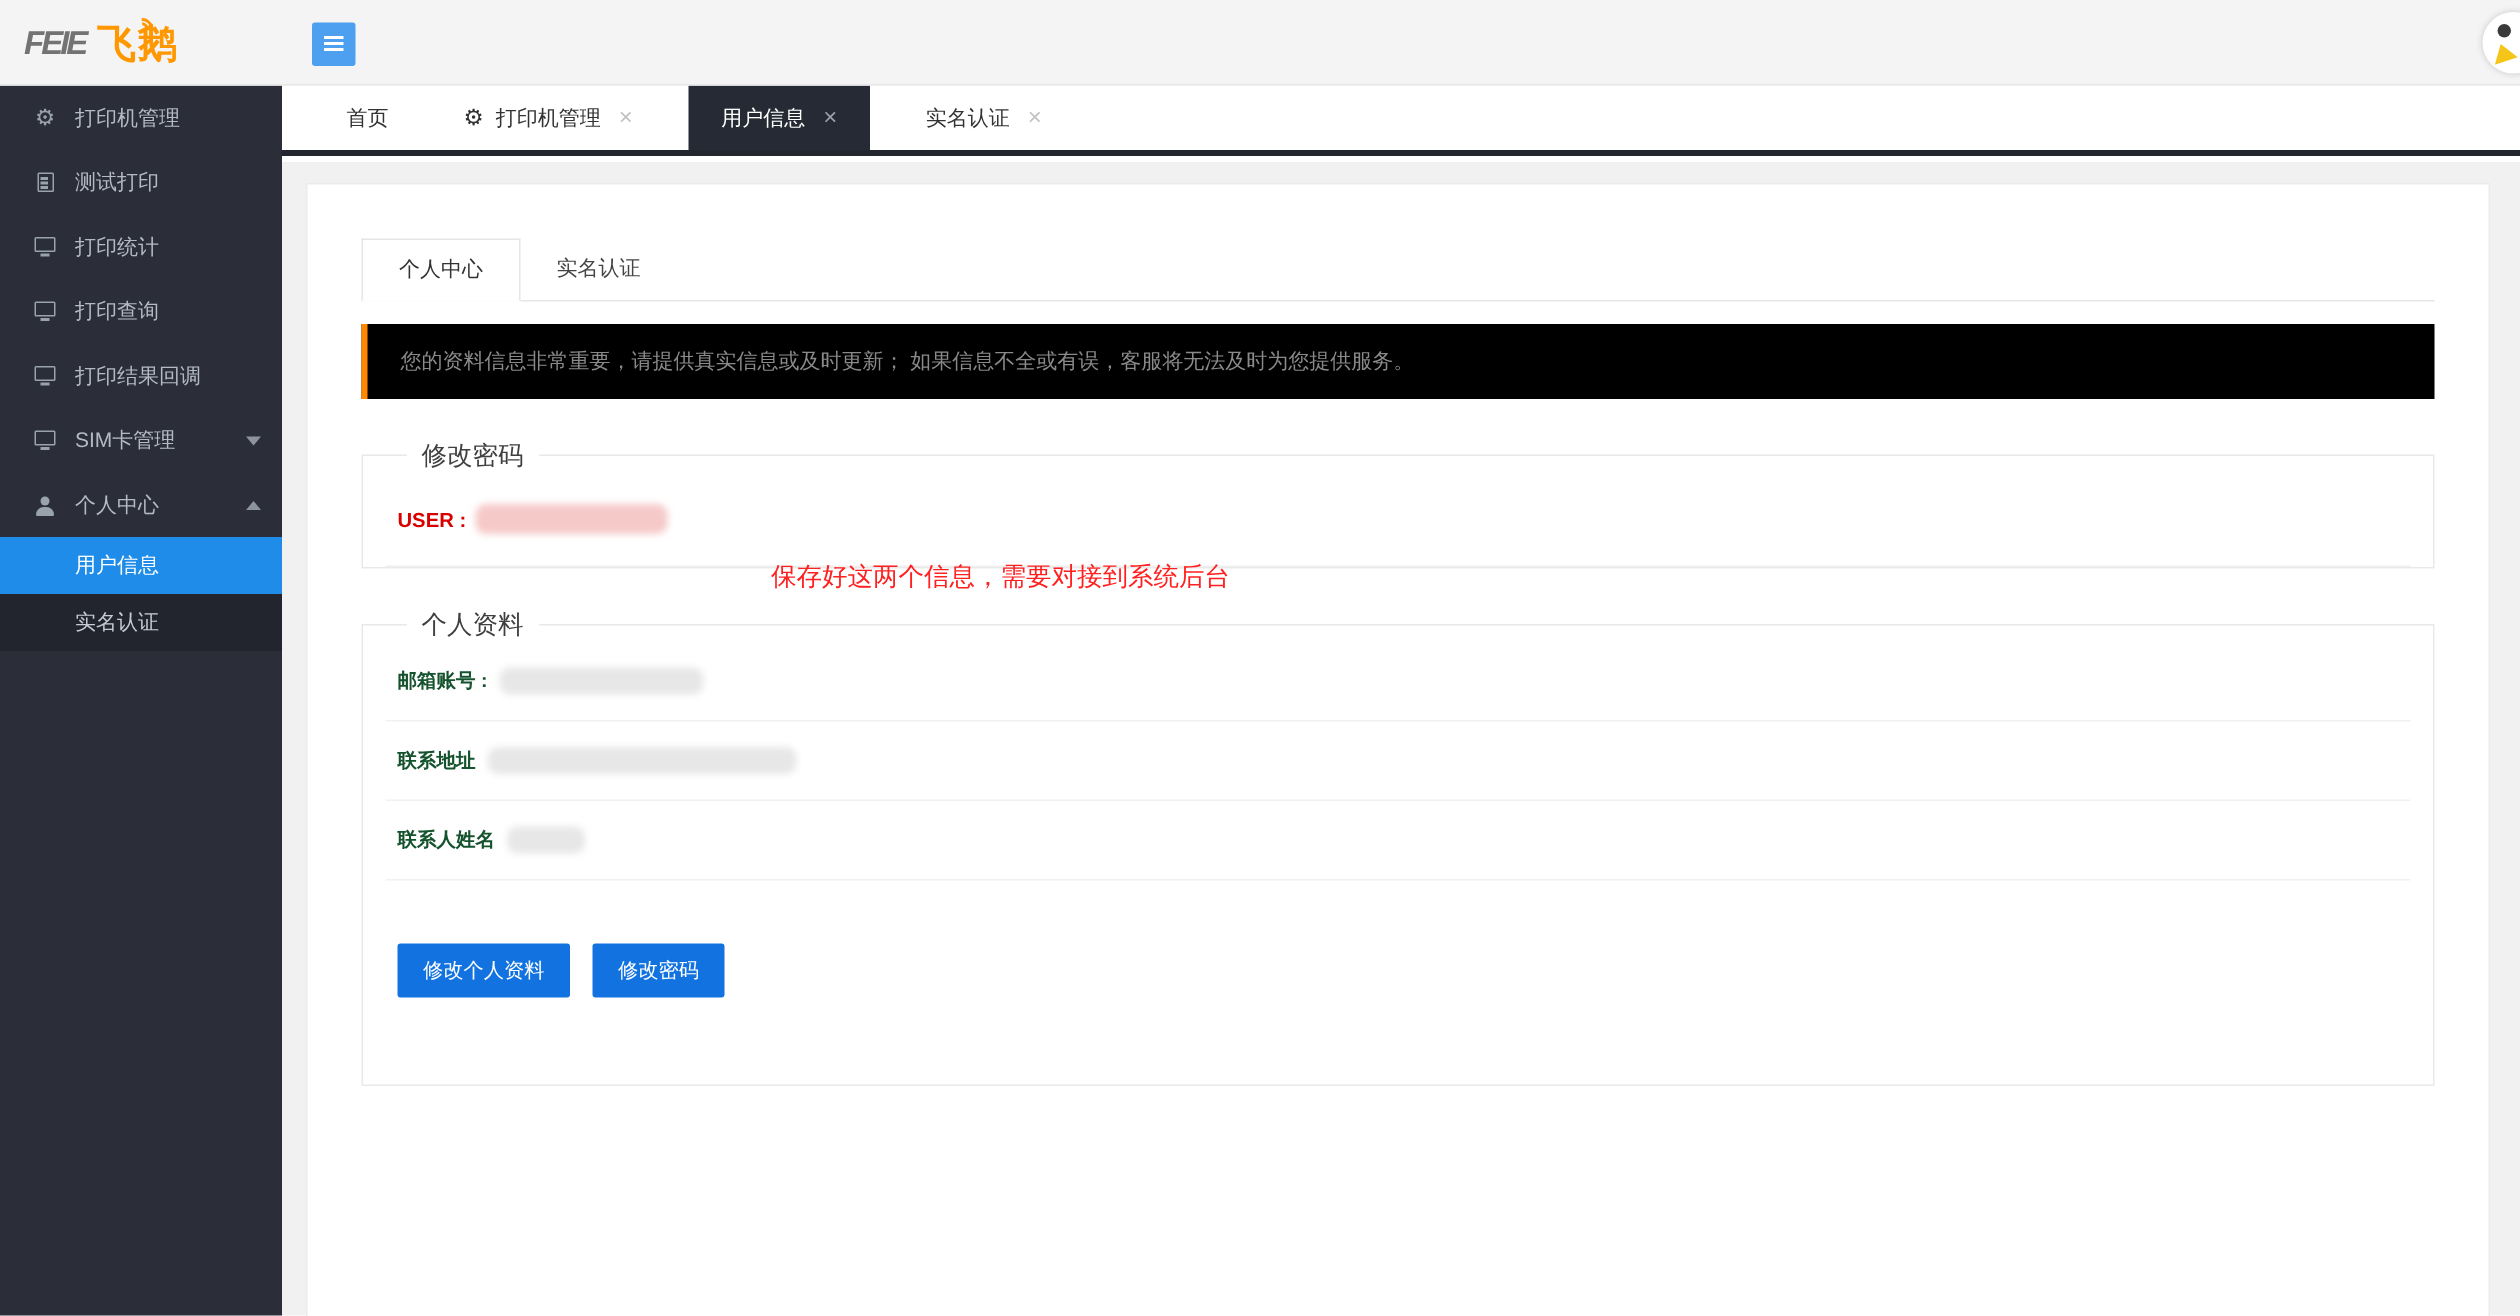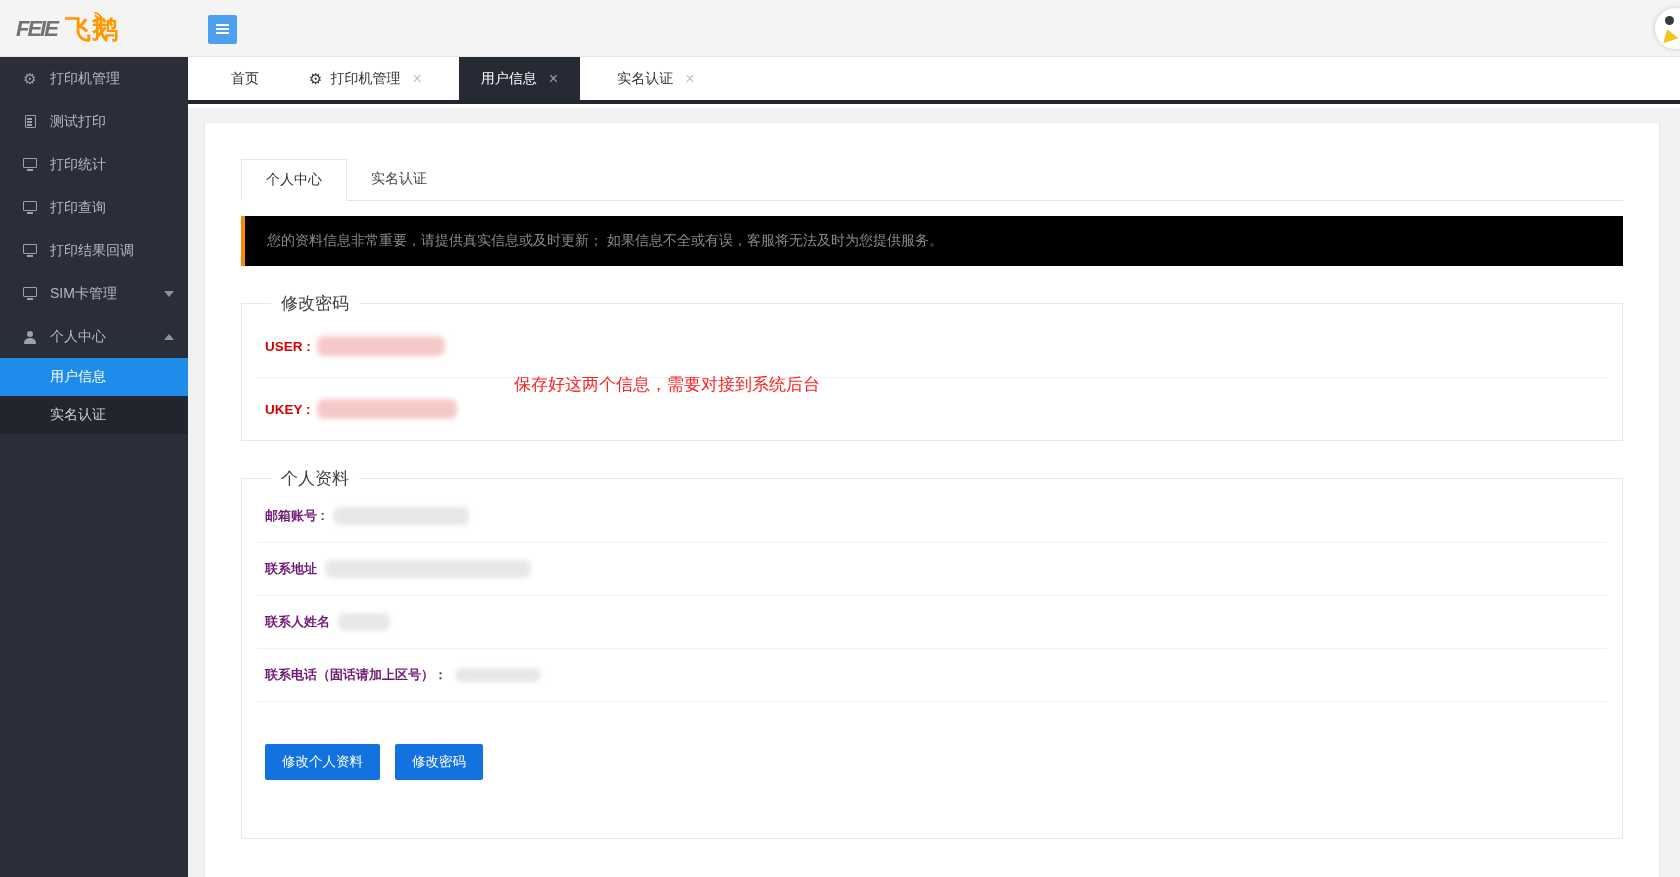--- a/index.html
+++ b/index.html
@@ -97,21 +97,21 @@
 
   .dev-box { position:relative; }
   .dev-row { display:flex; align-items:center; padding:21px 8px; }
   .dev-row.bordered { border-bottom:1px solid #f0f0f0; }
   .dev-label { font-weight:bold; font-size:13.5px; color:#d90000; margin-right:6px; }
   .annotation { position:absolute; left:272px; top:58px; color:#ff2020;
     font-size:17px; }
 
   .p-row { display:flex; align-items:center; padding:17px 8px;
     border-bottom:1px solid #f1f1f1; }
-  .p-label { font-weight:bold; font-size:13px; color:#701a75; margin-right:8px; }
+  .p-label { font-weight:bold; font-size:13px; color:#14532d; margin-right:8px; }
 
   .redact { border-radius:7px; filter:blur(2.5px); }
   .redact.pink { background:#f6c9c9; }
   .redact.gray { background:#e7e7e7; }
 
   .btn-row { display:flex; gap:15px; padding:42px 8px 58px; }
   .btn { background:#1273e0; color:#fff; border:none; border-radius:2px;
     font-size:13.5px; padding:9px 17px; cursor:pointer;
     font-family:"Liberation Sans","DejaVu Sans",sans-serif; }
 </style>
@@ -212,45 +212,37 @@
     </div>
 
     <div class="alert">您的资料信息非常重要，请提供真实信息或及时更新； 如果信息不全或有误，客服将无法及时为您提供服务。</div>
 
     <fieldset class="dev-box">
       <legend>修改密码</legend>
       <div class="dev-row bordered">
         <span class="dev-label">USER :</span>
         <span class="redact pink" style="width:128px;height:20px;"></span>
       </div>
-      <div class="dev-row">
-        <span class="dev-label">UKEY :</span>
-        <span class="redact pink" style="width:140px;height:20px;"></span>
-      </div>
       <div class="annotation">保存好这两个信息，需要对接到系统后台</div>
     </fieldset>
 
     <fieldset>
       <legend>个人资料</legend>
       <div class="p-row">
         <span class="p-label">邮箱账号 :</span>
         <span class="redact gray" style="width:136px;height:18px;"></span>
       </div>
       <div class="p-row">
         <span class="p-label">联系地址</span>
         <span class="redact gray" style="width:206px;height:18px;"></span>
       </div>
       <div class="p-row">
         <span class="p-label">联系人姓名</span>
         <span class="redact gray" style="width:52px;height:18px;"></span>
       </div>
-      <div class="p-row">
-        <span class="p-label">联系电话（固话请加上区号）：</span>
-        <span class="redact gray" style="width:86px;height:14px;"></span>
-      </div>
       <div class="btn-row">
         <button class="btn">修改个人资料</button>
         <button class="btn">修改密码</button>
       </div>
     </fieldset>
 
   </div>
 </div>
 
 </body></html>

